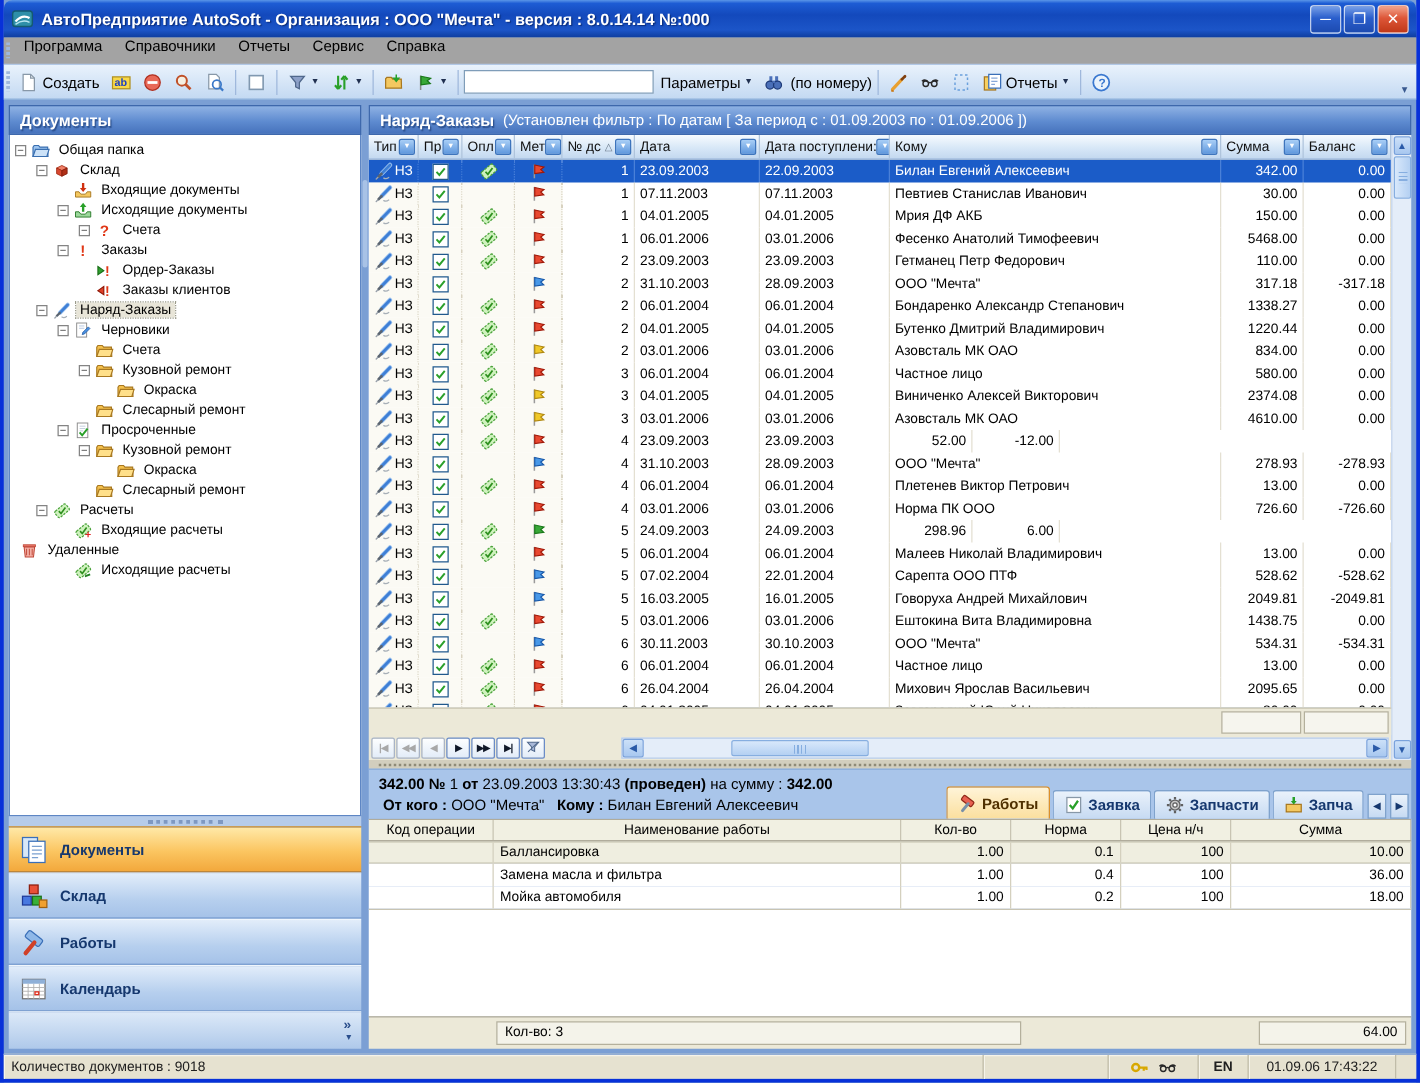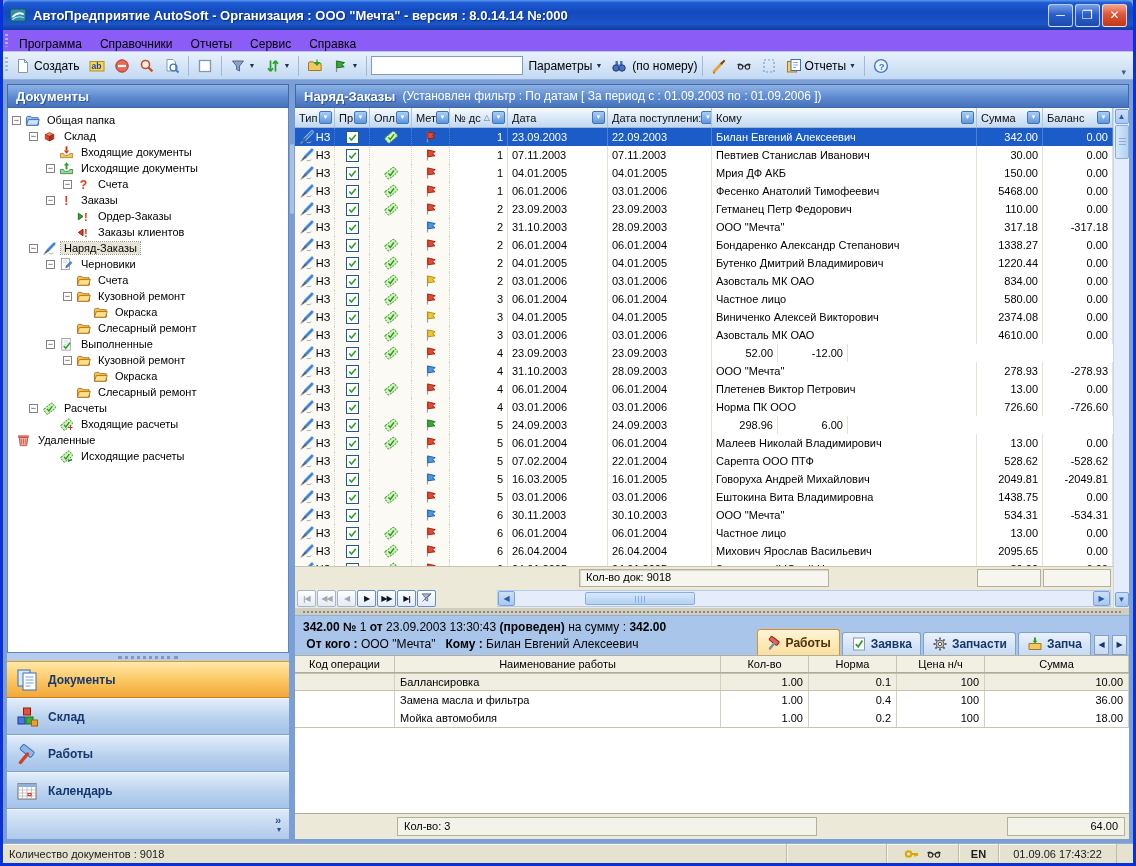--- a/index.html
+++ b/index.html
@@ -11,21 +11,21 @@
 .titlebar { height:30px; flex:0 0 30px; display:flex; align-items:center; padding:0 6px 0 6px;
   background:linear-gradient(180deg,#5A96E8 0%,#1D5CD4 9%,#1349BC 40%,#1C55C8 80%,#0E3D9E 100%);
   border-radius:7px 7px 0 0; }
 .apptitle { color:#fff; font-weight:bold; font-size:13px; text-shadow:1px 1px 1px #0A2C78; margin-left:6px; flex:1; white-space:nowrap; overflow:hidden; }
 .winbtn { width:25px; height:23px; margin-left:2px; border-radius:3px; border:1px solid rgba(255,255,255,.7);
   background:linear-gradient(180deg,#78A0E8,#2A5ECC 45%,#1C4AB0); color:#fff; font-size:12px; line-height:21px; text-align:center; font-weight:bold; }
 .winbtn.close { background:linear-gradient(180deg,#F2A48C,#DD5638 45%,#C03818); }
 .ticon { width:18px; height:18px; flex:0 0 18px; }
 
 
-.menubar { height:22px; flex:0 0 22px; background:#8b5cf6; display:flex; align-items:flex-end; border-bottom:1px solid #B2C8E6; }
+.menubar { height:22px; flex:0 0 22px; background:#a3a3a3; display:flex; align-items:flex-start; border-bottom:1px solid #B2C8E6; }
 .grip { width:7px; height:100%; background:repeating-linear-gradient(180deg,#9FB8DC 0 2px,transparent 2px 4px); background-size:3px 60%; background-repeat:no-repeat; background-position:2px center; flex:0 0 7px; }
 .menuitem { padding:3px 9px; color:#000; }
 .toolbar { height:28px; flex:0 0 28px; background:linear-gradient(180deg,#E9F2FC,#C3D9F2); border-bottom:1px solid #8FB2DC; display:flex; align-items:center; gap:1px; padding-right:4px; }
 .tbtn { display:flex; align-items:center; gap:3px; padding:2px 4px; border-radius:2px; height:24px; }
 .tsep { width:1px; height:20px; background:#9FB8DC; margin:0 3px; flex:0 0 1px; }
 .tinput { width:152px; height:19px; border:1px solid #7F9DB9; background:#fff; font-size:11px; padding:0 3px; }
 .ddarrow { font-size:7px; color:#203050; }
 .tbspring { flex:1; }
 .tbchev { color:#3A5A90; font-size:9px; align-self:flex-end; padding:0 3px 2px 0; }
 
@@ -495,21 +495,21 @@
           <div class="trow">
             <span style="width:38px;flex:0 0 auto"></span>
             <span class="expander">−</span>
             <span class="ico i14">
               <svg viewBox="0 0 16 16">
                 <rect x="3" y="1.5" width="9" height="12.5" fill="#fff" stroke="#8A8A8A" stroke-width="0.8"></rect>
                 <path d="M5 4.2 h5 M5 6.2 h5 M5 8.2 h3" stroke="#C0CCDC" stroke-width="0.8"></path>
                 <path d="M5 9.5 L7.2 12 L11.8 6.2" fill="none" stroke="#28A028" stroke-width="1.7"></path>
               </svg>
             </span>
-            <span class="tlabel">Выполненные</span>
+            <span class="tlabel">Просроченные</span>
           </div>
           <div class="trow">
             <span style="width:55px;flex:0 0 auto"></span>
             <span class="expander">−</span>
             <span class="ico i14">
               <svg viewBox="0 0 16 16">
                 <path d="M1.5 13 V5 L2.5 3.6 H6.2 L7.4 5 H14 L14.3 13 Z" fill="#F4C14E" stroke="#A87820"></path>
                 <path d="M1.5 13 L3.6 7 H15.2 L13.3 13 Z" fill="#FFE08A" stroke="#A87820"></path>
               </svg>
             </span>
@@ -1815,21 +1815,20 @@
                 </div>
                 <div class="gcell gc-num" style="width:58px;flex:0 0 58px">6</div>
                 <div class="gcell gc-txt" style="width:100px;flex:0 0 100px">04.01.2005</div>
                 <div class="gcell gc-txt" style="width:104px;flex:0 0 104px">04.01.2005</div>
                 <div class="gcell gc-txt" style="flex:1">Завгородний Юрий Николаевич</div>
                 <div class="gcell gc-num" style="width:66px;flex:0 0 66px">80.00</div>
                 <div class="gcell gc-num" style="width:70px;flex:0 0 70px">0.00</div>
               </div>
             </div>
           <div class="grid-footer">
-            <div class="countbox">Кол-во док: 9018</div>
             <div class="fboxes">
                 <div class="fbox" style="width:64px"></div>
                 <div class="fbox" style="width:68px"></div>
               </div>
           </div>
           <div class="grid-nav">
             <span class="vcr dis">|◀</span>
             <span class="vcr dis">◀◀</span>
             <span class="vcr dis">◀</span>
             <span class="vcr">▶</span>

